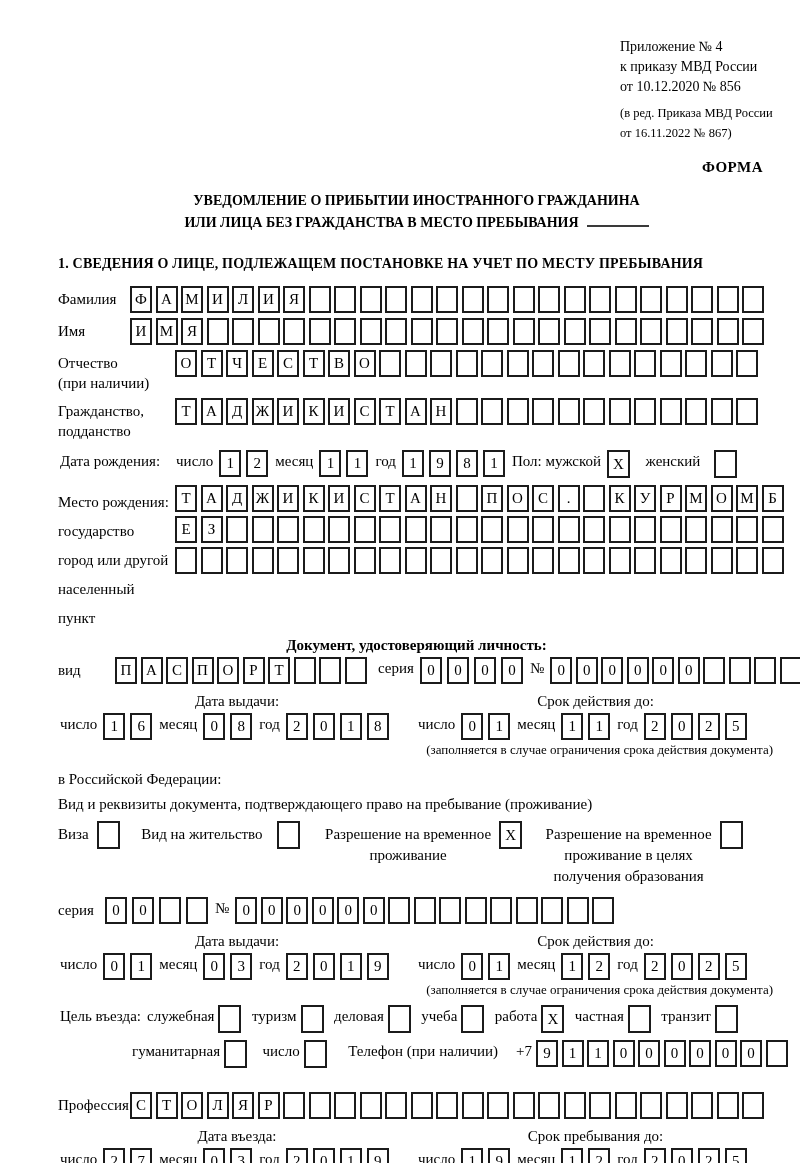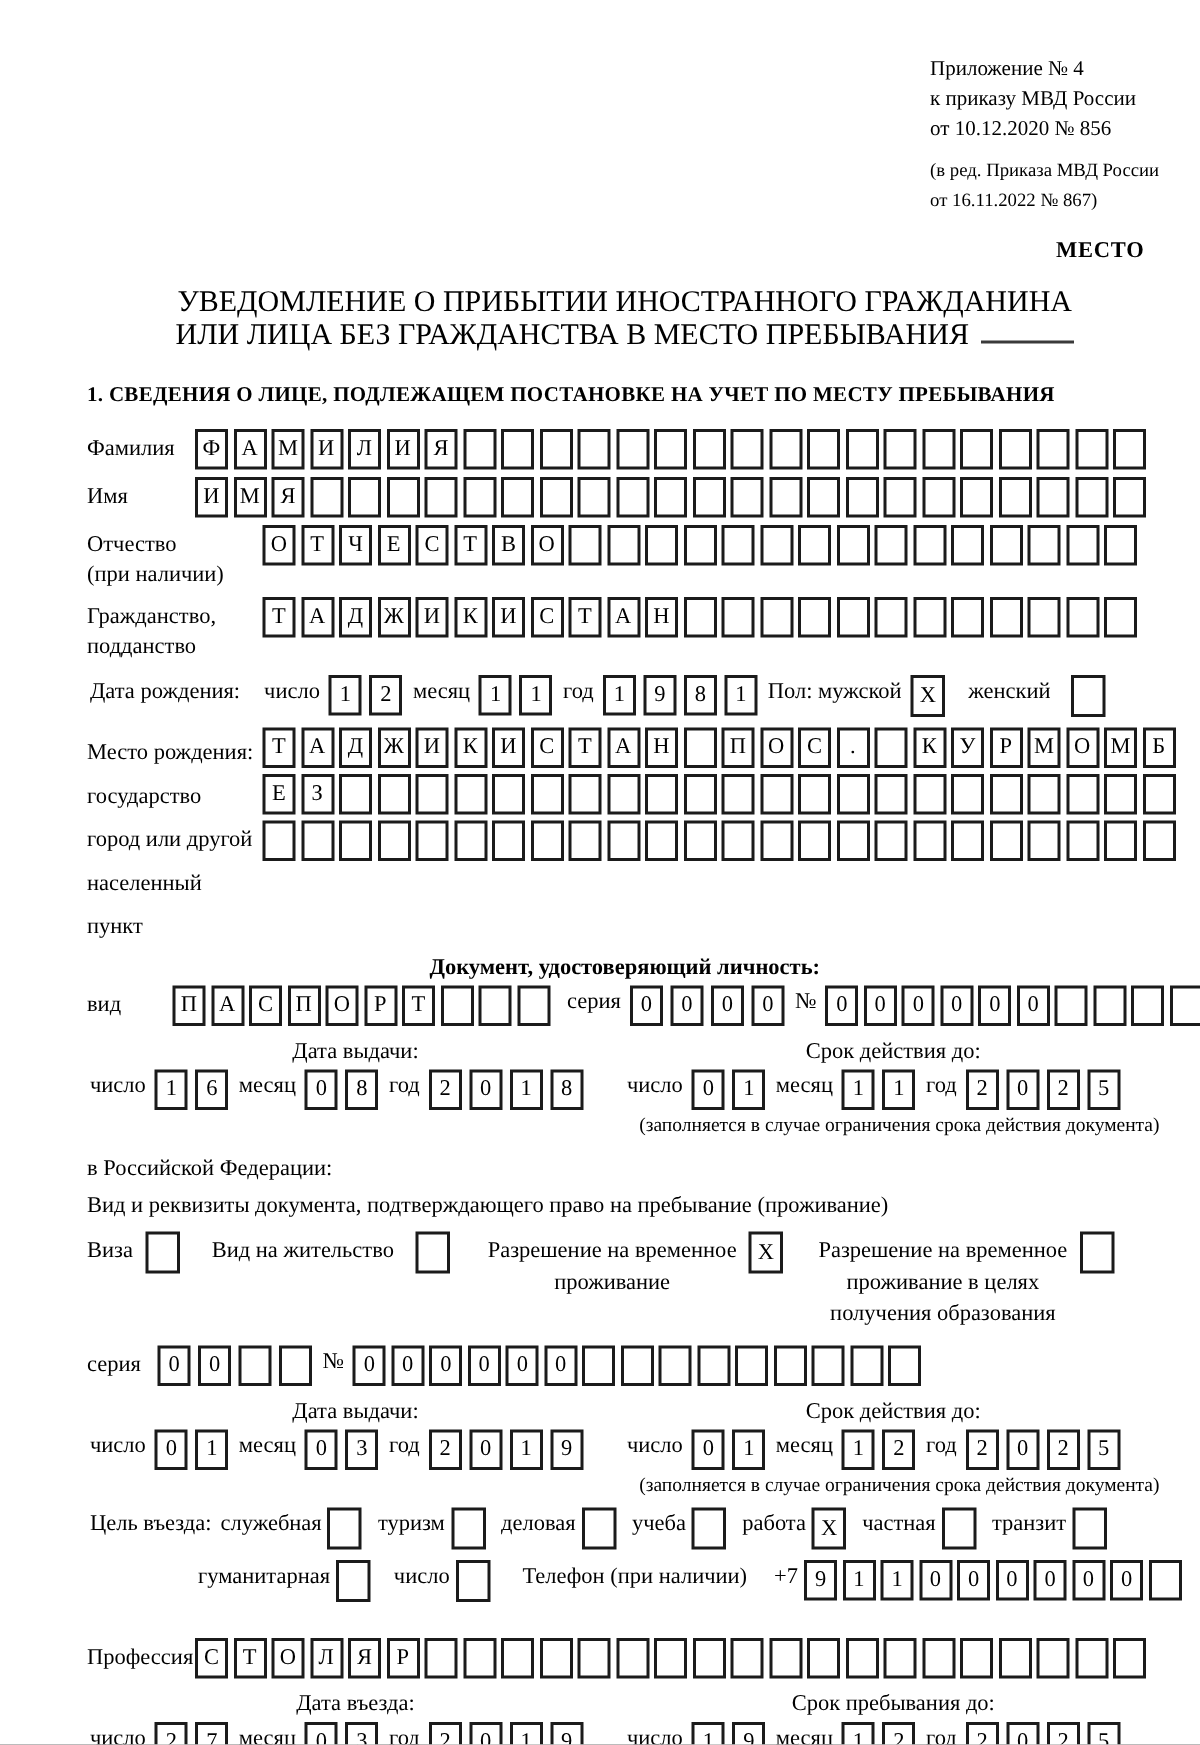--- a/index.html
+++ b/index.html
@@ -6,21 +6,21 @@
   html,body { background:#888; }
   .page {
     width:800px; height:1163px; background:#ffffff; color:#000;
     font-family:"Liberation Serif","DejaVu Serif",serif;
     font-size:15px; padding:34px 25px 14px 58px; margin:0 auto;
     overflow:hidden; position:relative;
   }
   .hdr-block { margin-left:562px; line-height:18px; font-size:14px; }
   .hdr-note { font-size:12.5px; line-height:16px; margin-top:3px; }
   .form-label { text-align:right; font-weight:bold; font-size:15px; margin:16px 12px 0 0; letter-spacing:.5px; }
-  .title { text-align:center; font-weight:normal; font-size:20px; line-height:22px; margin-top:14px; }
+  .title { text-align:center; font-weight:bold; font-size:14px; line-height:22px; margin-top:14px; }
   .t-underline { display:inline-block; width:62px; border-bottom:2.5px solid #3a3a3a; height:14px; margin-left:8px; }
   .sec-heading { font-weight:bold; font-size:14px; margin-top:22px; letter-spacing:.2px; }
 
   .frow { display:flex; align-items:flex-start; margin-top:5px; }
   .flabel { white-space:pre-line; line-height:20px; padding-top:3px; flex:none; }
   .w72 { width:72px; } .w117 { width:117px; } .w57 { width:57px; } .w47 { width:47px; }
 
   .boxes { display:flex; flex:none; }
   .box {
     width:22px; height:27px; border:2px solid #1b1b1b; margin-right:3.5px;
@@ -49,21 +49,21 @@
 </head>
 <body>
 
 <div class="page">
 
   <div class="hdr-block flabel">Приложение № 4
 к приказу МВД России
 от 10.12.2020 № 856</div>
   <div class="hdr-block hdr-note flabel">(в ред. Приказа МВД России
 от 16.11.2022 № 867)</div>
-  <div class="form-label">МЕСТО</div>
+  <div class="form-label">ФОРМА</div>
 
   <div class="title">
     <div>УВЕДОМЛЕНИЕ О ПРИБЫТИИ ИНОСТРАННОГО ГРАЖДАНИНА</div>
     <div><span>ИЛИ ЛИЦА БЕЗ ГРАЖДАНСТВА В МЕСТО ПРЕБЫВАНИЯ</span><span class="t-underline"></span></div>
   </div>
 
   <div class="sec-heading">1. СВЕДЕНИЯ О ЛИЦЕ, ПОДЛЕЖАЩЕМ ПОСТАНОВКЕ НА УЧЕТ ПО МЕСТУ ПРЕБЫВАНИЯ</div>
 
   <div class="frow" style="margin-top:14px;">
     <div class="flabel w72">Фамилия</div>

